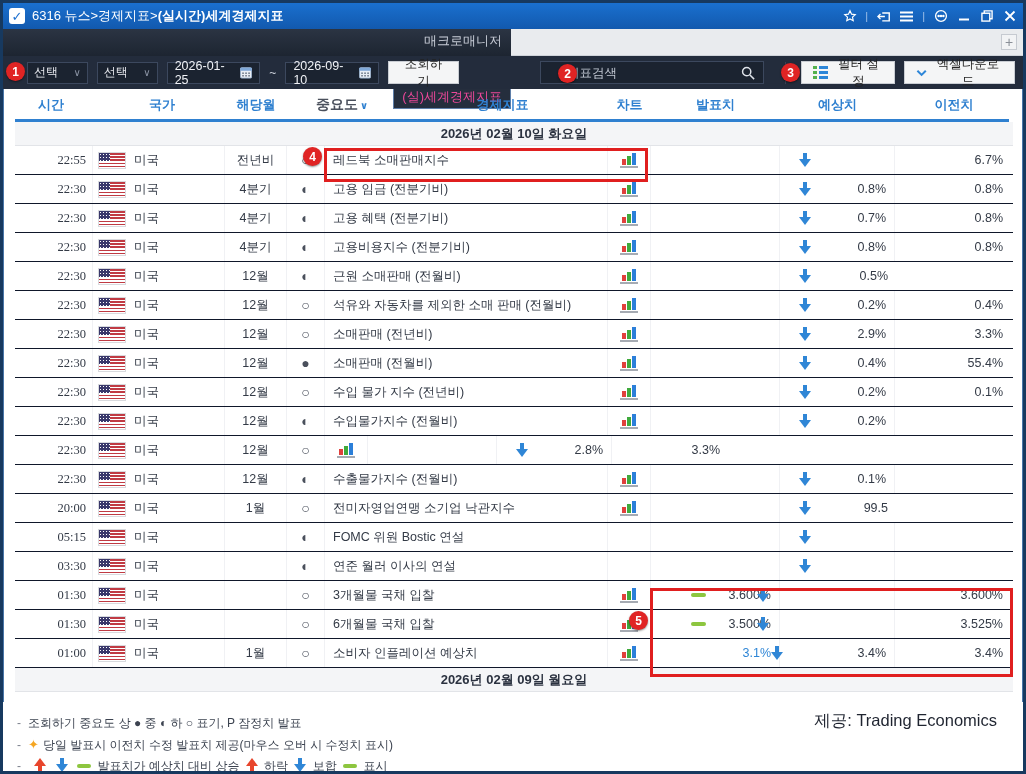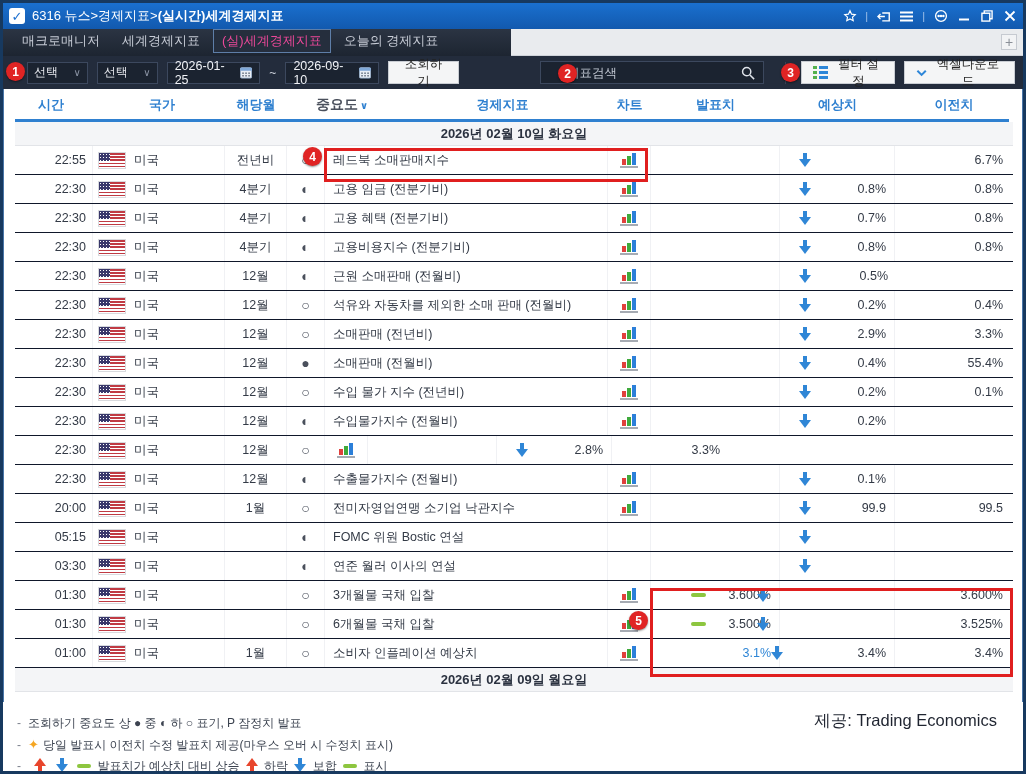--- a/index.html
+++ b/index.html
@@ -22,21 +22,21 @@
   .win-title{ font-size:13px; letter-spacing:0; white-space:nowrap; }
   .win-title .bold{ font-weight:bold; }
   .titlebar-right{ margin-left:auto; display:flex; align-items:center; gap:8px; }
   .tb-ico{ width:15px; height:15px; display:flex; align-items:center; justify-content:center; }
   .tb-sep{ color:#9fc0e8; font-size:11px; }
   
   .tabbar{ height:27px; background:#e9ebee; position:relative; border-bottom:1px solid #cfd3d9; }
   .tabs-dark{
     position:absolute; left:0; top:0; height:27px; width:508px;
     background:linear-gradient(#2b3443,#1d2531);
-    display:flex; align-items:flex-start; padding-left:10px; gap:4px;
+    display:flex; align-items:flex-end; padding-left:10px; gap:4px;flex-direction:column;
   }
   .tab{ color:#c7ccd6; font-size:13px; padding:3px 9px; white-space:nowrap; cursor:default; }
   .tab.active{
     color:#ec4899; border:1px solid #5e7ea8; background:#252e3d; padding:2px 8px;
   }
   .tab-add{
     position:absolute; right:6px; top:5px; width:16px; height:16px;
     color:#8a8f98; font-size:14px; line-height:15px; text-align:center;
     border:1px solid #c6cad1; background:#f2f3f5;
   }
@@ -90,21 +90,21 @@
     height:24px; background:#f4f5f7; border-bottom:1px solid #e2e4e8;
     display:flex; align-items:center; justify-content:center;
     font-size:13px; color:#2b3240; font-weight:bold; width:998px;
   }
   .row{
     display:flex; height:29px; align-items:center; border-bottom:1px solid #0f172a;
     font-size:12.5px; color:#333a46; background:#fff;
   }
   .row > div{ height:100%; display:flex; align-items:center; border-right:1px solid #f0f1f4; }
   .row > div:last-child{ border-right:none; }
-  .c-time{ justify-content:flex-end; padding-right:6px; }
+  .c-time{ justify-content:flex-end; padding-right:6px;font-family:Liberation Serif, serif; }
   .c-country{ padding-left:6px; gap:9px; }
   .c-month{ justify-content:center; }
   .c-imp{ justify-content:center; font-size:14px; color:#4a505c; }
   .c-name{ padding-left:8px; }
   .c-chart{ justify-content:center; }
   .c-act{ justify-content:flex-end; padding-right:8px; position:relative; }
   .c-fct{ justify-content:flex-end; padding-right:8px; }
   .c-prev{ justify-content:flex-end; padding-right:10px; }
   .flag{
     width:26px; height:15px; position:relative; flex:0 0 auto;
@@ -610,21 +610,20 @@
               <b></b>
               <b></b>
               <b></b>
             </span>
     </div>
     <div class="c-act">
 
       <span class="trend t-down arr down"></span>
       <span class="act-val"></span>
     </div>
-    <div class="c-fct">99.9</div>
     <div class="c-prev">99.5</div>
   </div>
         <div class="row">
     <div class="c-time">05:15</div>
     <div class="c-country">
       <span class="flag"></span>
       <span class="country-label">미국</span>
     </div>
     <div class="c-month"></div>
     <div class="c-imp">◐</div>

